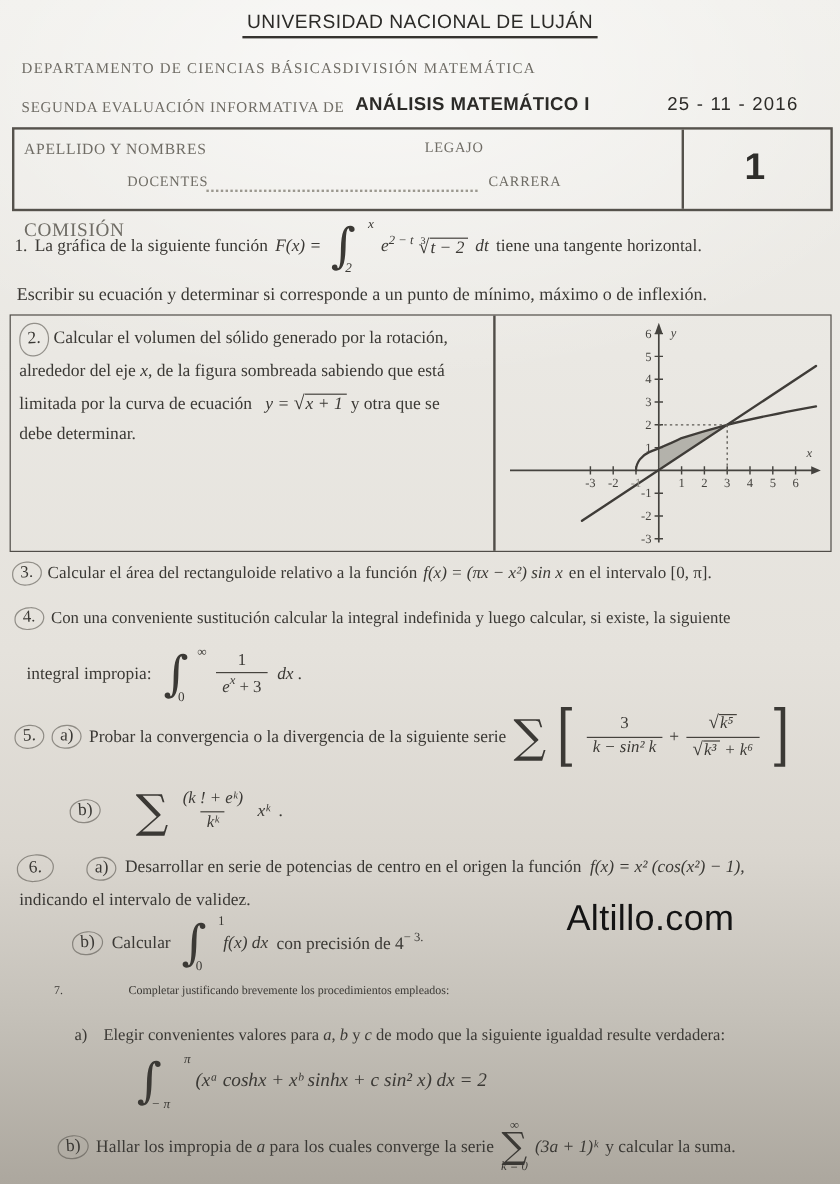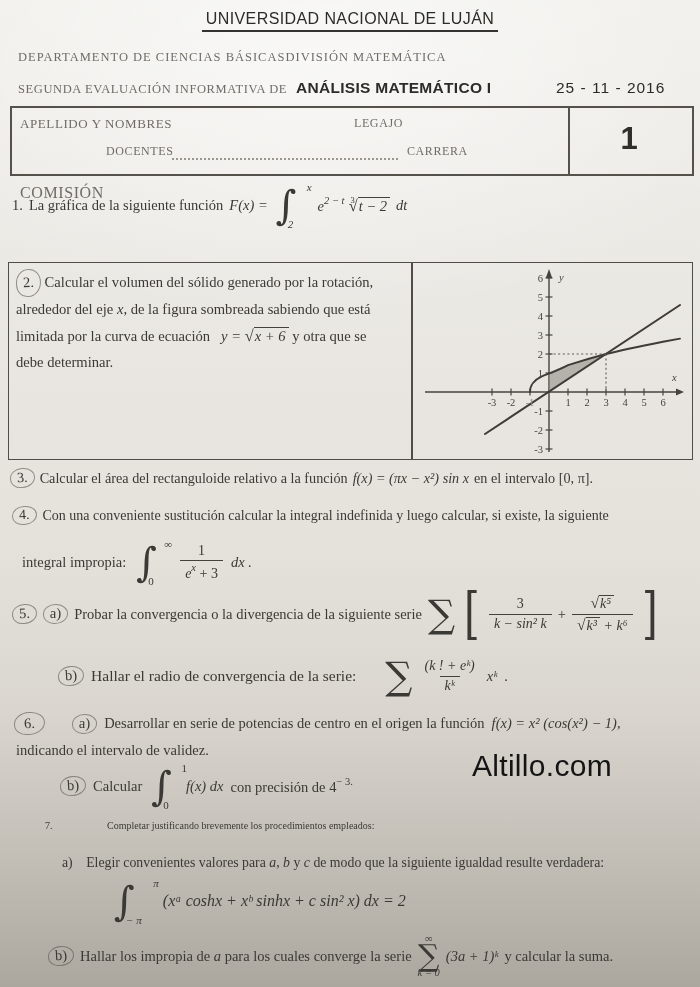--- a/index.html
+++ b/index.html
@@ -73,28 +73,30 @@
   </div>
 
   <div class="mline" style="top:184px;left:12px;height:42px;gap:6px;">
     <span>1.</span>
     <span>La gráfica de la siguiente función</span>
     <span class="it">F(x) =</span>
     <span class="intc"><span class="intg">∫</span><span class="ilim-t">x</span><span class="ilim-b">2</span></span>
     <span><span class="it">e</span><span class="sp">2 − t</span></span>
     <span class="root"><span class="ridx">3</span><span class="sqrtsym">√</span><span class="rad">t − 2</span></span>
     <span class="it">dt</span>
-  </div>
+    <span>tiene una tangente horizontal.</span>
+  </div>
+  <div class="line" style="top:238px;left:14px;font-size:15px;">Escribir su ecuación y determinar si corresponde a un punto de mínimo, máximo o de inflexión.</div>
 
   <div class="abs" style="top:262px;left:8px;width:683px;height:196px;border:1.6px solid #504d48;">
     <div class="abs" style="left:402px;top:0;bottom:0;width:1.6px;background:#504d48;"></div>
     <div class="abs" style="left:7px;top:6px;width:392px;font-size:14.6px;line-height:1.72;">
       <div class="nowrap"><span class="circ">2.</span> <span>Calcular el volumen del sólido generado por la rotación,</span></div>
       <div class="nowrap"><span>alrededor del eje </span><span class="it">x</span><span>, de la figura sombreada  sabiendo que está</span></div>
-      <div class="nowrap"><span>limitada por la curva de ecuación</span>&nbsp;&nbsp; <span class="it">y =</span> <span class="root"><span class="sqrtsym">√</span><span class="rad">x + 6</span></span> <span>y  otra que se</span></div>
+      <div class="nowrap"><span>limitada por la curva de ecuación</span>&nbsp;&nbsp; <span class="it">y =</span> <span class="root"><span class="sqrtsym">√</span><span class="rad">x + 1</span></span> <span>y  otra que se</span></div>
       <div class="nowrap"><span>debe determinar.</span></div>
     </div>
 
     <svg class="abs" style="left:404px;top:1px;" width="278" height="193" viewBox="0 0 278 193">
 
       <line x1="12" y1="128" x2="264" y2="128" stroke="#45433f" stroke-width="1.4"></line>
       <polygon points="263,124.6 271,128 263,131.4" fill="#45433f"></polygon>
       <line x1="136" y1="188" x2="136" y2="12" stroke="#45433f" stroke-width="1.4"></line>
       <polygon points="132.8,14 136,5 139.2,14" fill="#45433f"></polygon>
 
@@ -189,21 +191,20 @@
     <span>+</span>
     <span class="frac">
       <span class="fn"><span class="root"><span class="sqrtsym">√</span><span class="rad">k⁵</span></span></span>
       <span class="fd"><span class="root"><span class="sqrtsym">√</span><span class="rad">k³</span></span><span class="it"> + k⁶</span></span>
     </span>
     <span class="bigbr">]</span>
   </div>
 
   <div class="mline" style="top:648px;left:58px;height:56px;gap:7px;">
     <span class="circ">b)</span>
-    <span style="font-size:15.5px;">Hallar el radio de convergencia de la serie:</span>
     <span class="sumg" style="margin-left:22px;">∑</span>
     <span class="frac">
       <span class="fn it">(k ! + eᵏ)</span>
       <span class="fd it">kᵏ</span>
     </span>
     <span class="it">xᵏ</span>
     <span>.</span>
   </div>
 
   <div class="mline" style="top:712px;left:14px;gap:7px;font-size:14.5px;">

